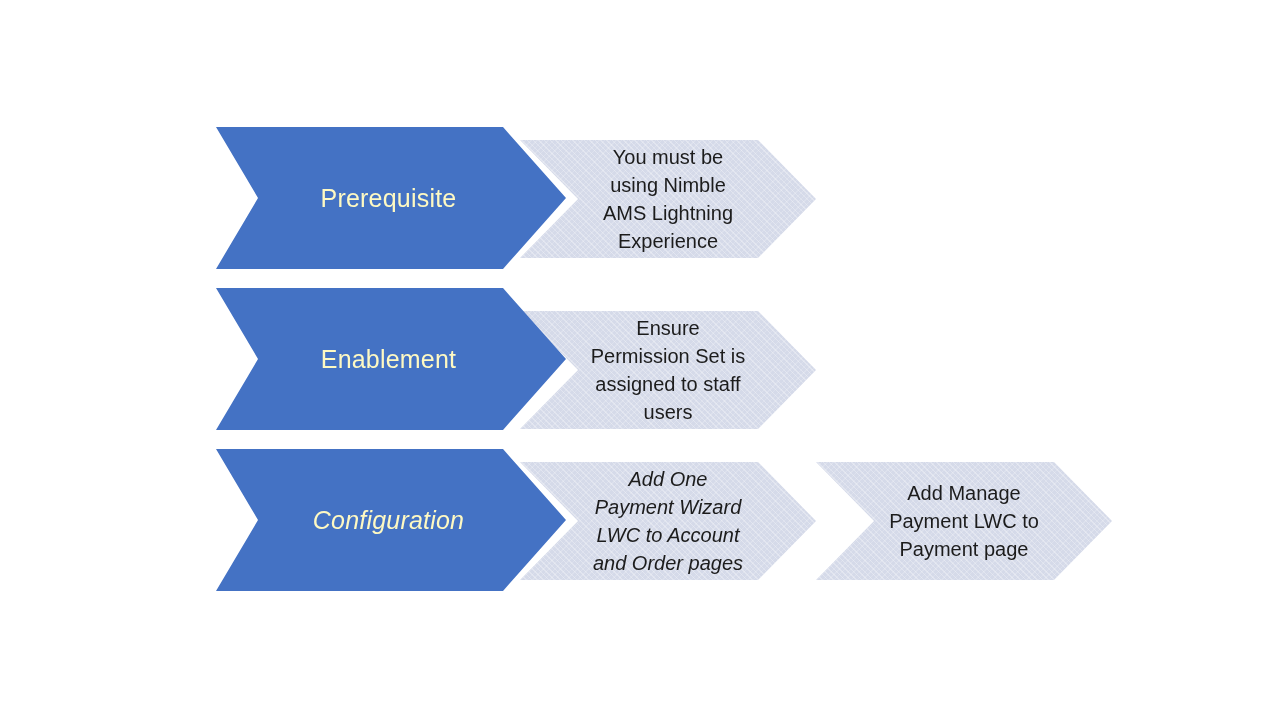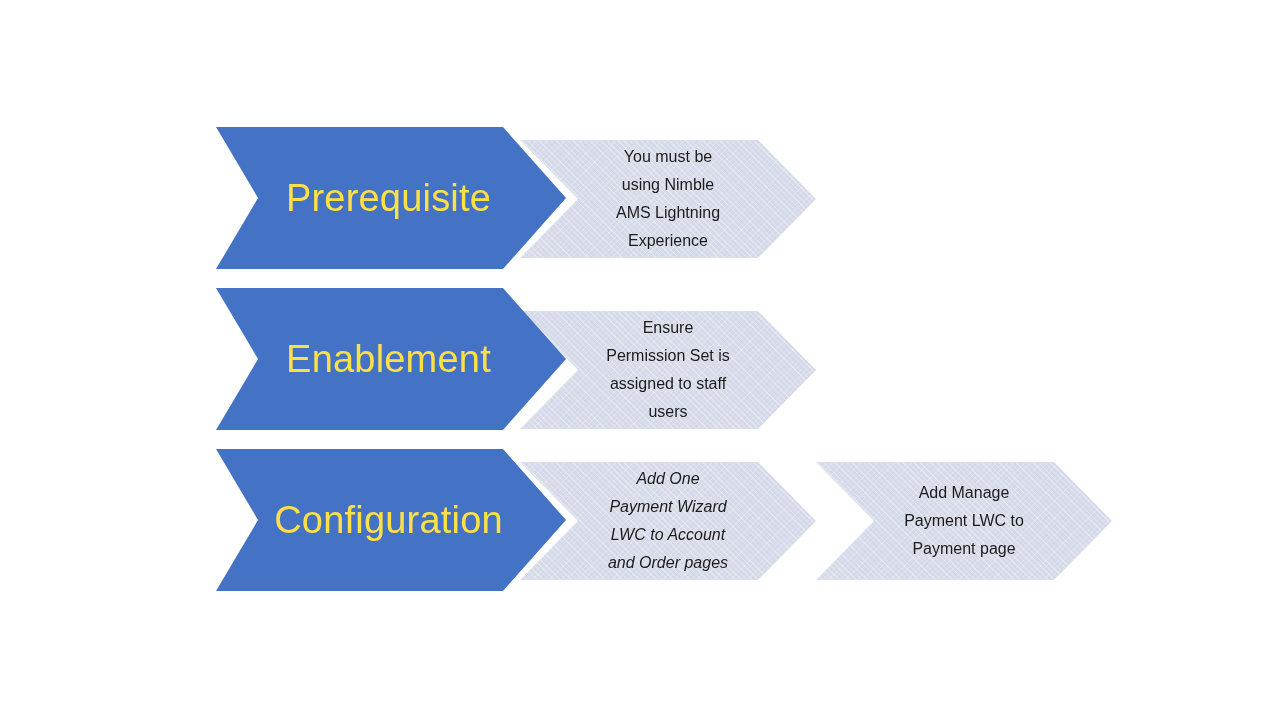--- a/index.html
+++ b/index.html
@@ -41,38 +41,38 @@
   }
   .stage-label {
     position: absolute;
     left: 50px;
     width: 245px;
     top: 0;
     height: 100%;
     display: flex;
     align-items: center;
     justify-content: center;
-    color: #fde047;
-    font-size: 38px;
+    color: #fef9c3;
+    font-size: 25px;
     font-weight: 400;
     letter-spacing: 0.2px;
     white-space: nowrap;
   }
   .step-text {
     position: absolute;
     left: 48px;
     width: 200px;
     top: 0;
     height: 100%;
     display: flex;
     align-items: center;
     justify-content: center;
     text-align: center;
     color: #1c1c1c;
-    font-size: 16px;
+    font-size: 20px;
     line-height: 28px;
     white-space: pre-line;
   }
 </style>
 </head>
 <body>
 
 <div class="canvas">
 
   <div class="row">
@@ -93,21 +93,21 @@
     </div>
     <div class="chev chev-step" style="left:520px; top:311px;">
       <span class="step-text">Ensure
 Permission Set is
 assigned to staff
 users</span>
     </div>
   </div>
 
   <div class="row">
-    <div class="chev chev-stage" style="left:216px; top:449px;">
+    <div class="chev chev-stage" style="left:216px; top:449px;font-style:italic;">
       <span class="stage-label">Configuration</span>
     </div>
     <div class="chev chev-step" style="left:520px; top:462px;font-style:italic;">
       <span class="step-text">Add One
 Payment Wizard
 LWC to Account
 and Order pages</span>
     </div>
     <div class="chev chev-step" style="left:816px; top:462px;">
       <span class="step-text">Add Manage

